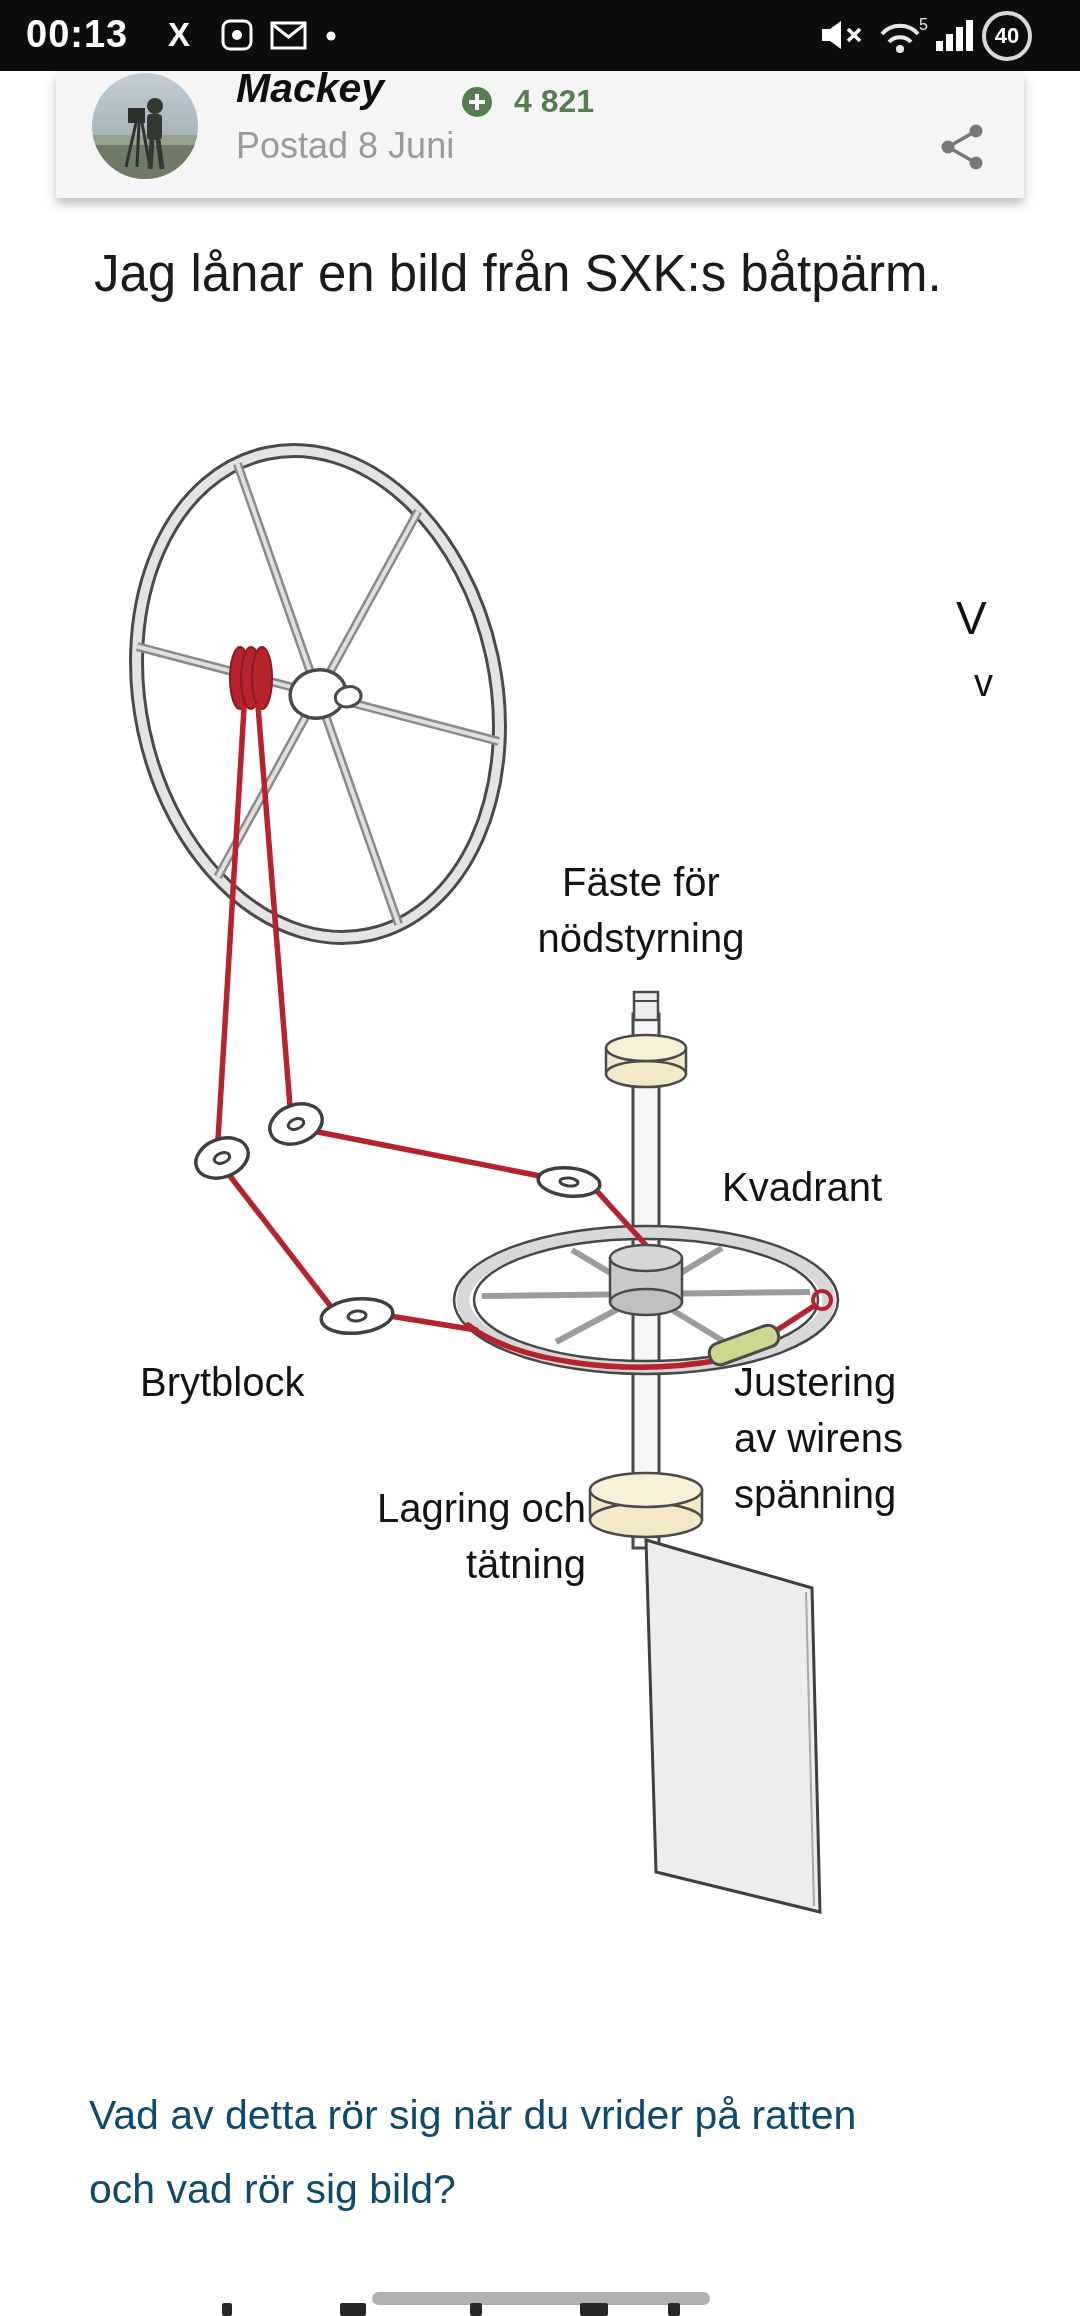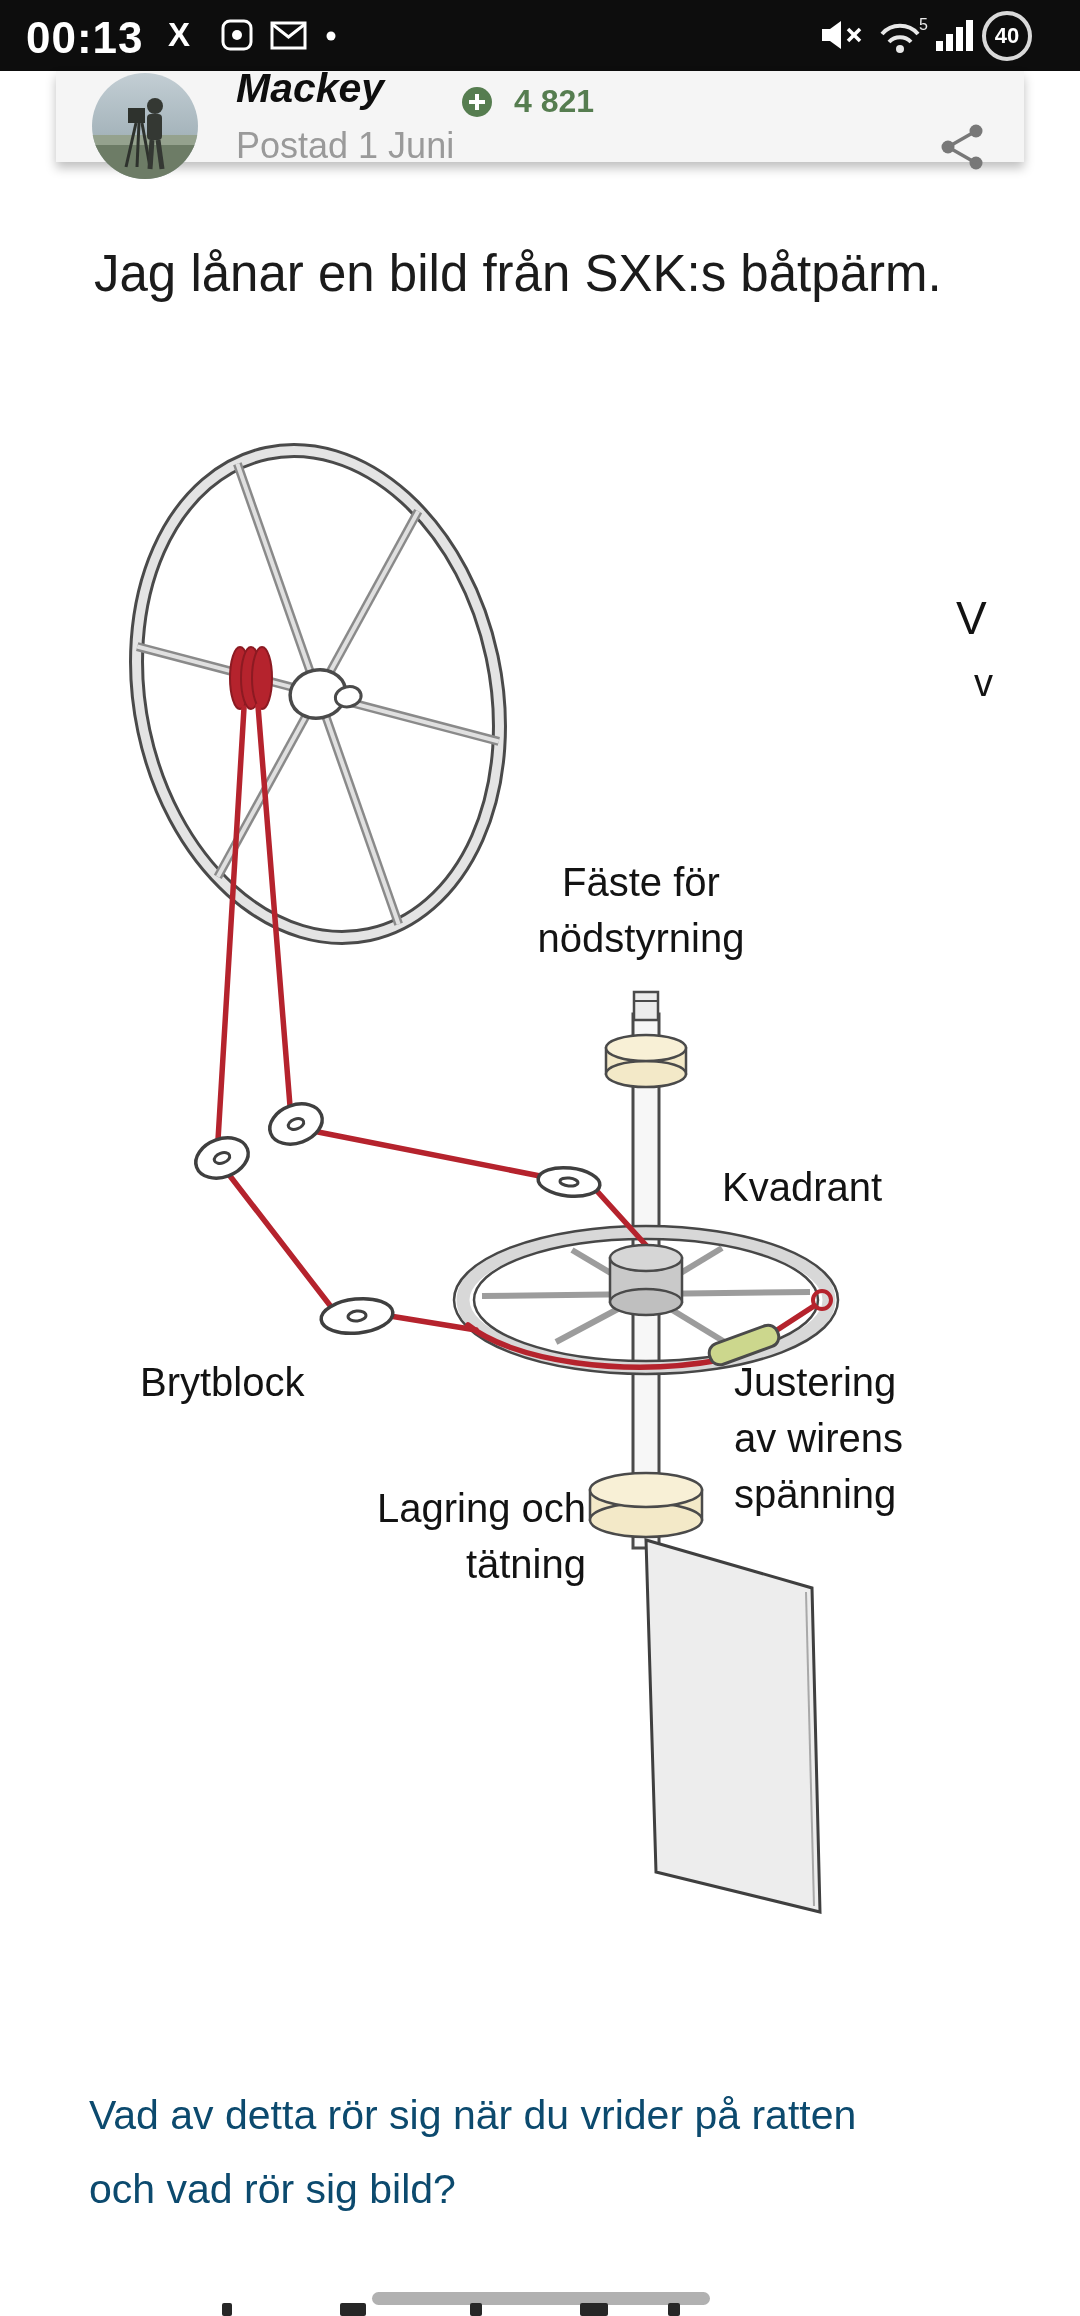--- a/index.html
+++ b/index.html
@@ -1,27 +1,27 @@
 <!DOCTYPE html>
 <html><head>
 <meta charset="utf-8">
 <style>
   html,body{margin:0;padding:0;background:#ffffff;}
   .screen{position:relative;width:1080px;height:2316px;background:#ffffff;overflow:hidden;
           font-family:"Liberation Sans",sans-serif;}
   
   .status-bar{position:absolute;left:0;top:0;width:1080px;height:71px;background:#0d0d0d;color:#fff;}
-  .sb-time{position:absolute;left:26px;top:13px;font-size:44px;font-weight:bold;letter-spacing:1px;}
+  .sb-time{position:absolute;left:26px;top:13px;font-size:38px;font-weight:bold;letter-spacing:1px;}
   .sb-x{position:absolute;left:168px;top:16px;font-size:33px;font-weight:bold;}
   .sb-ic{position:absolute;}
   .battery-ring{position:absolute;left:982px;top:11px;width:42px;height:42px;border-radius:50%;
                 border:4px solid #d9d9d9;display:flex;align-items:center;justify-content:center;}
   .battery-ring span{font-size:22px;font-weight:bold;color:#fff;}
   
-  .post-header{position:absolute;left:56px;right:56px;top:71px;height:91px;background:#f5f5f5;
+  .post-header{position:absolute;left:56px;right:56px;top:71px;height:127px;background:#f5f5f5;
                box-shadow:0 6px 10px rgba(0,0,0,0.25);}
   .avatar{position:absolute;left:36px;top:2px;width:106px;height:106px;border-radius:50%;overflow:hidden;
           background:linear-gradient(#c3ced4 0%,#a7b6bd 55%,#8fa099 100%);}
   .author{position:absolute;left:180px;top:-6px;font-size:41px;font-weight:bold;font-style:italic;color:#0e0e0e;}
   .rep{position:absolute;left:404px;top:12px;display:flex;align-items:center;gap:20px;}
   .rep-count{font-size:32px;font-weight:bold;color:#567d50;}
   .posted{position:absolute;left:180px;top:54px;font-size:36px;color:#9a9a9a;}
   .share{position:absolute;right:38px;top:52px;}
   
   .intro{position:absolute;left:94px;top:244px;font-size:51px;color:#1b1b1b;}
@@ -89,21 +89,21 @@
     </div>
     <div class="author">Mackey</div>
     <div class="rep">
       <svg width="34" height="34">
         <circle cx="17" cy="17" r="15" fill="#567d50"></circle>
         <line x1="17" y1="9" x2="17" y2="25" stroke="#fff" stroke-width="4"></line>
         <line x1="9" y1="17" x2="25" y2="17" stroke="#fff" stroke-width="4"></line>
       </svg>
       <span class="rep-count">4 821</span>
     </div>
-    <div class="posted">Postad 1 Juni</div>
+    <div class="posted">Postad 8 Juni</div>
     <svg class="share" width="46" height="48">
       <circle cx="8" cy="24" r="6.5" fill="#787878"></circle>
       <circle cx="36" cy="8" r="6.5" fill="#787878"></circle>
       <circle cx="36" cy="40" r="6.5" fill="#787878"></circle>
       <line x1="8" y1="24" x2="36" y2="8" stroke="#787878" stroke-width="3.5"></line>
       <line x1="8" y1="24" x2="36" y2="40" stroke="#787878" stroke-width="3.5"></line>
     </svg>
   </div>
 
   <div class="intro">Jag lånar en bild från SXK:s båtpärm.</div>

